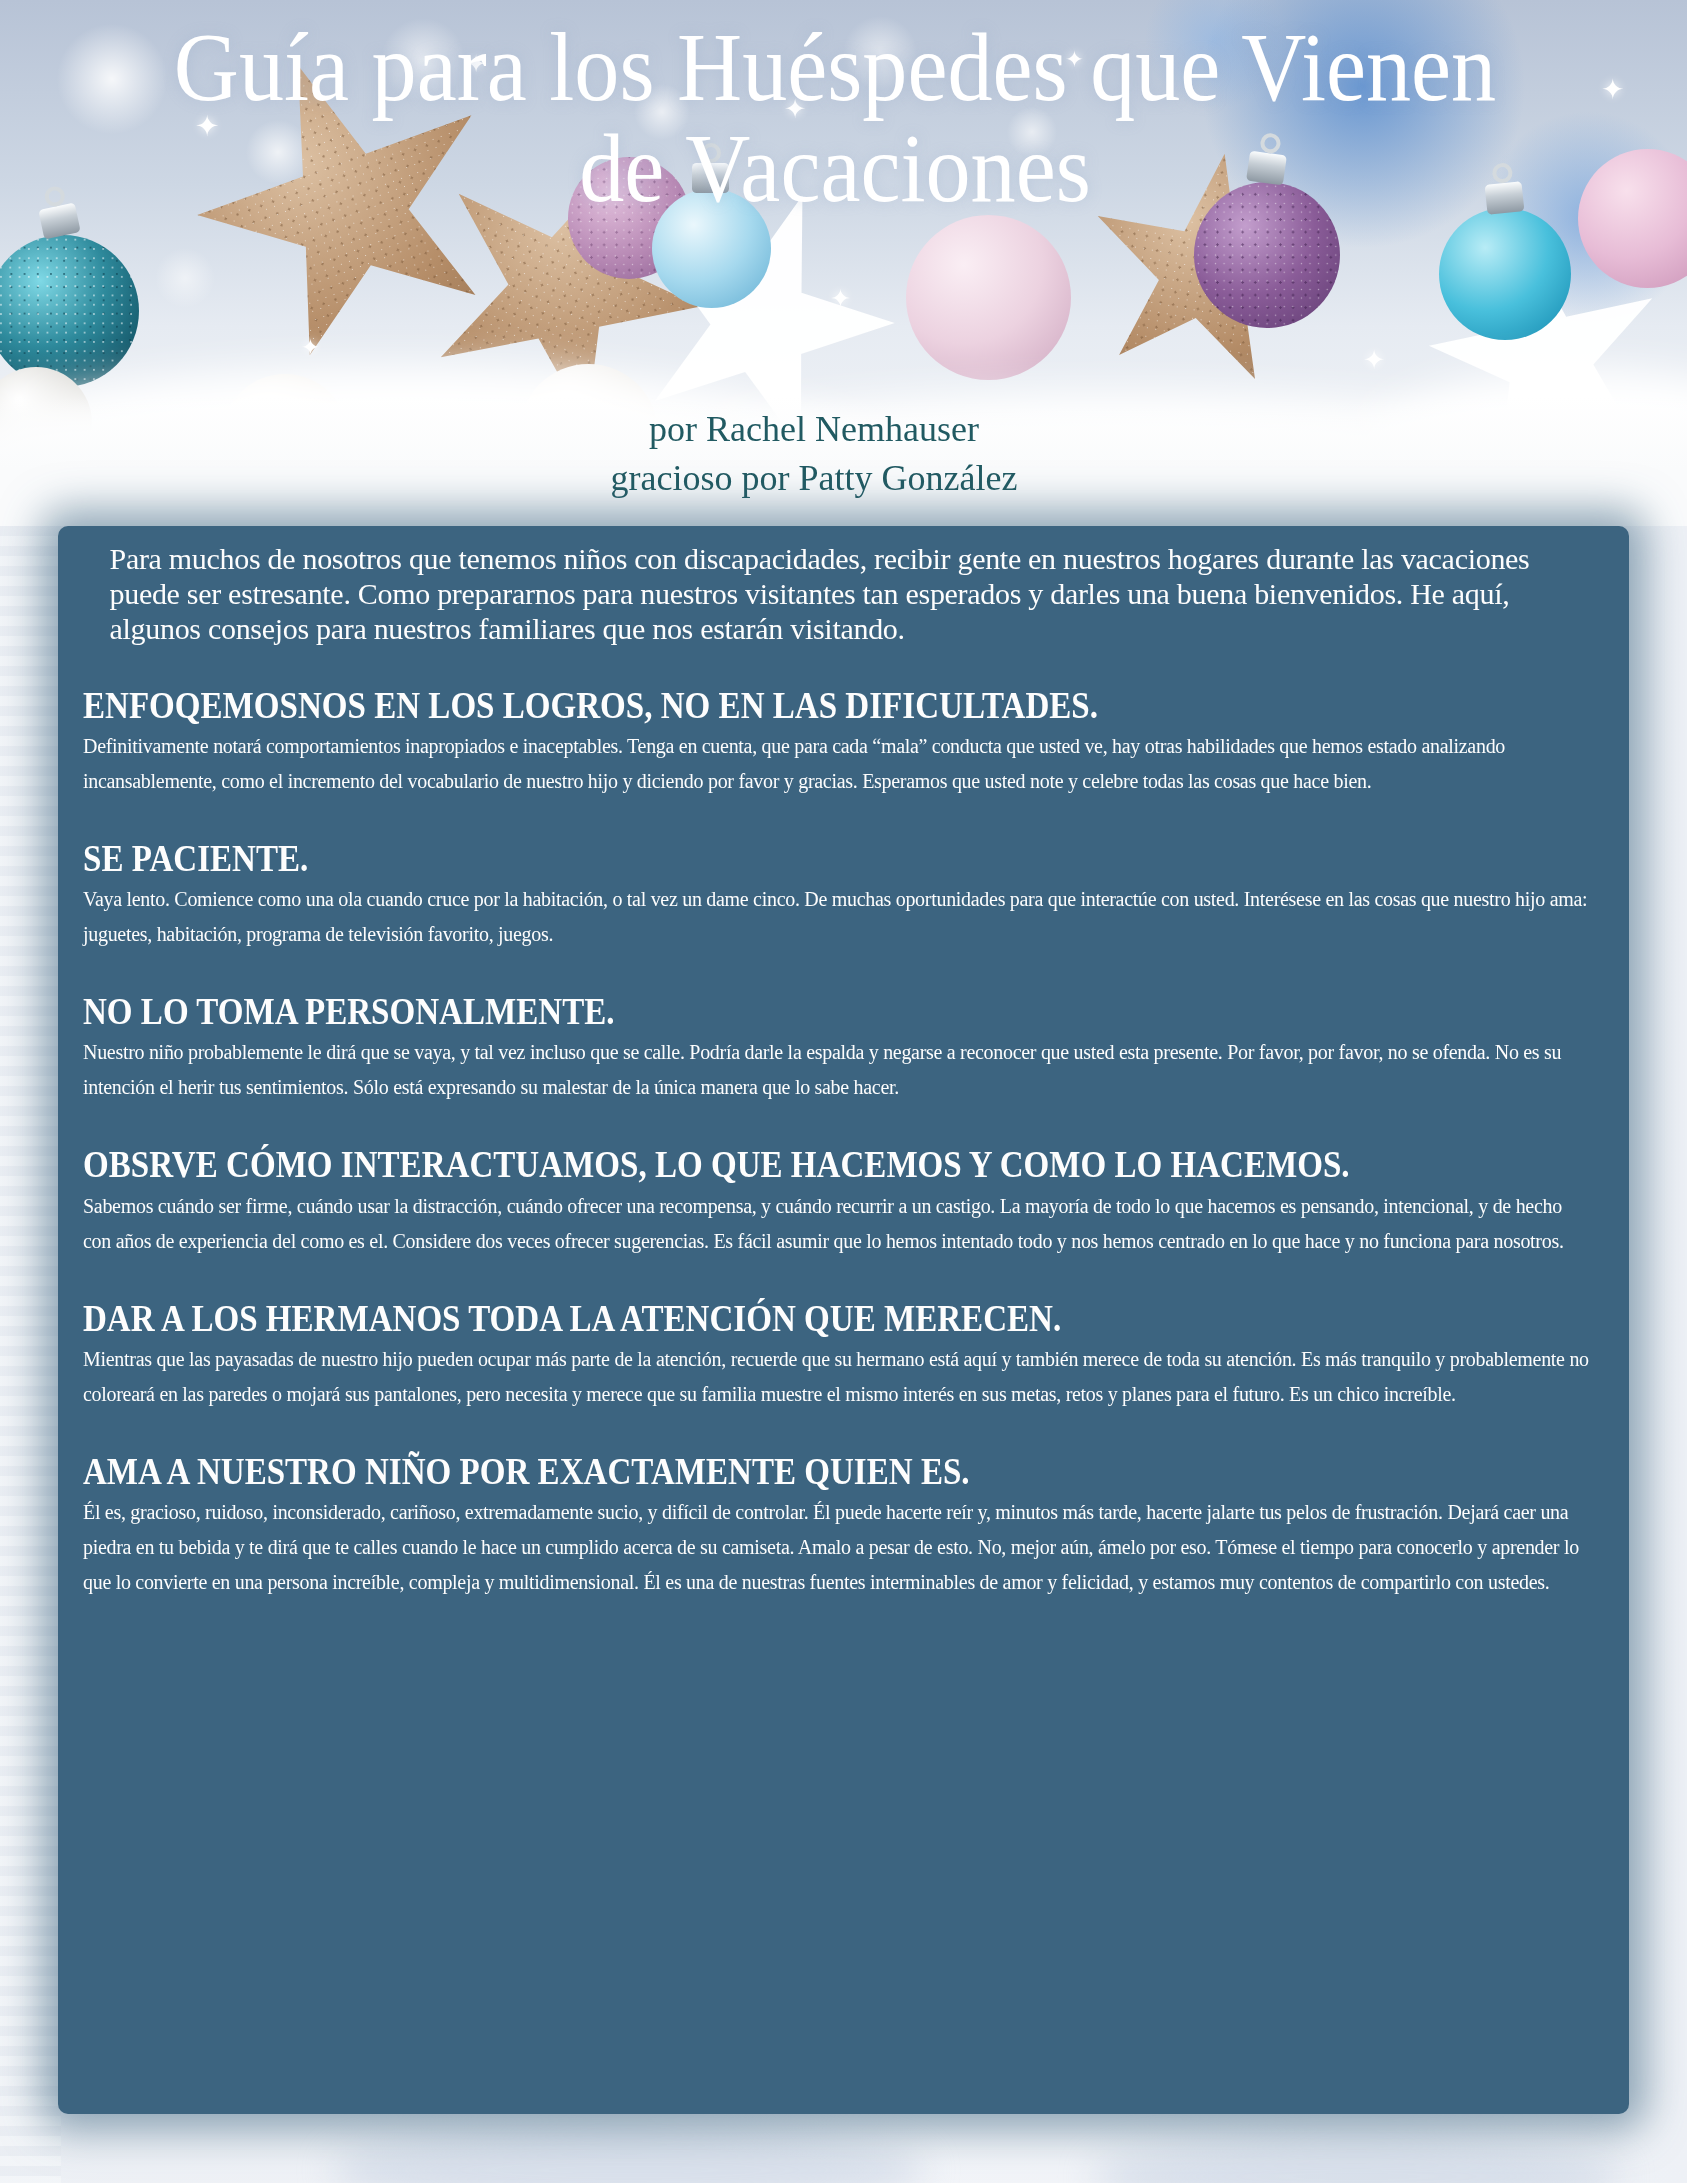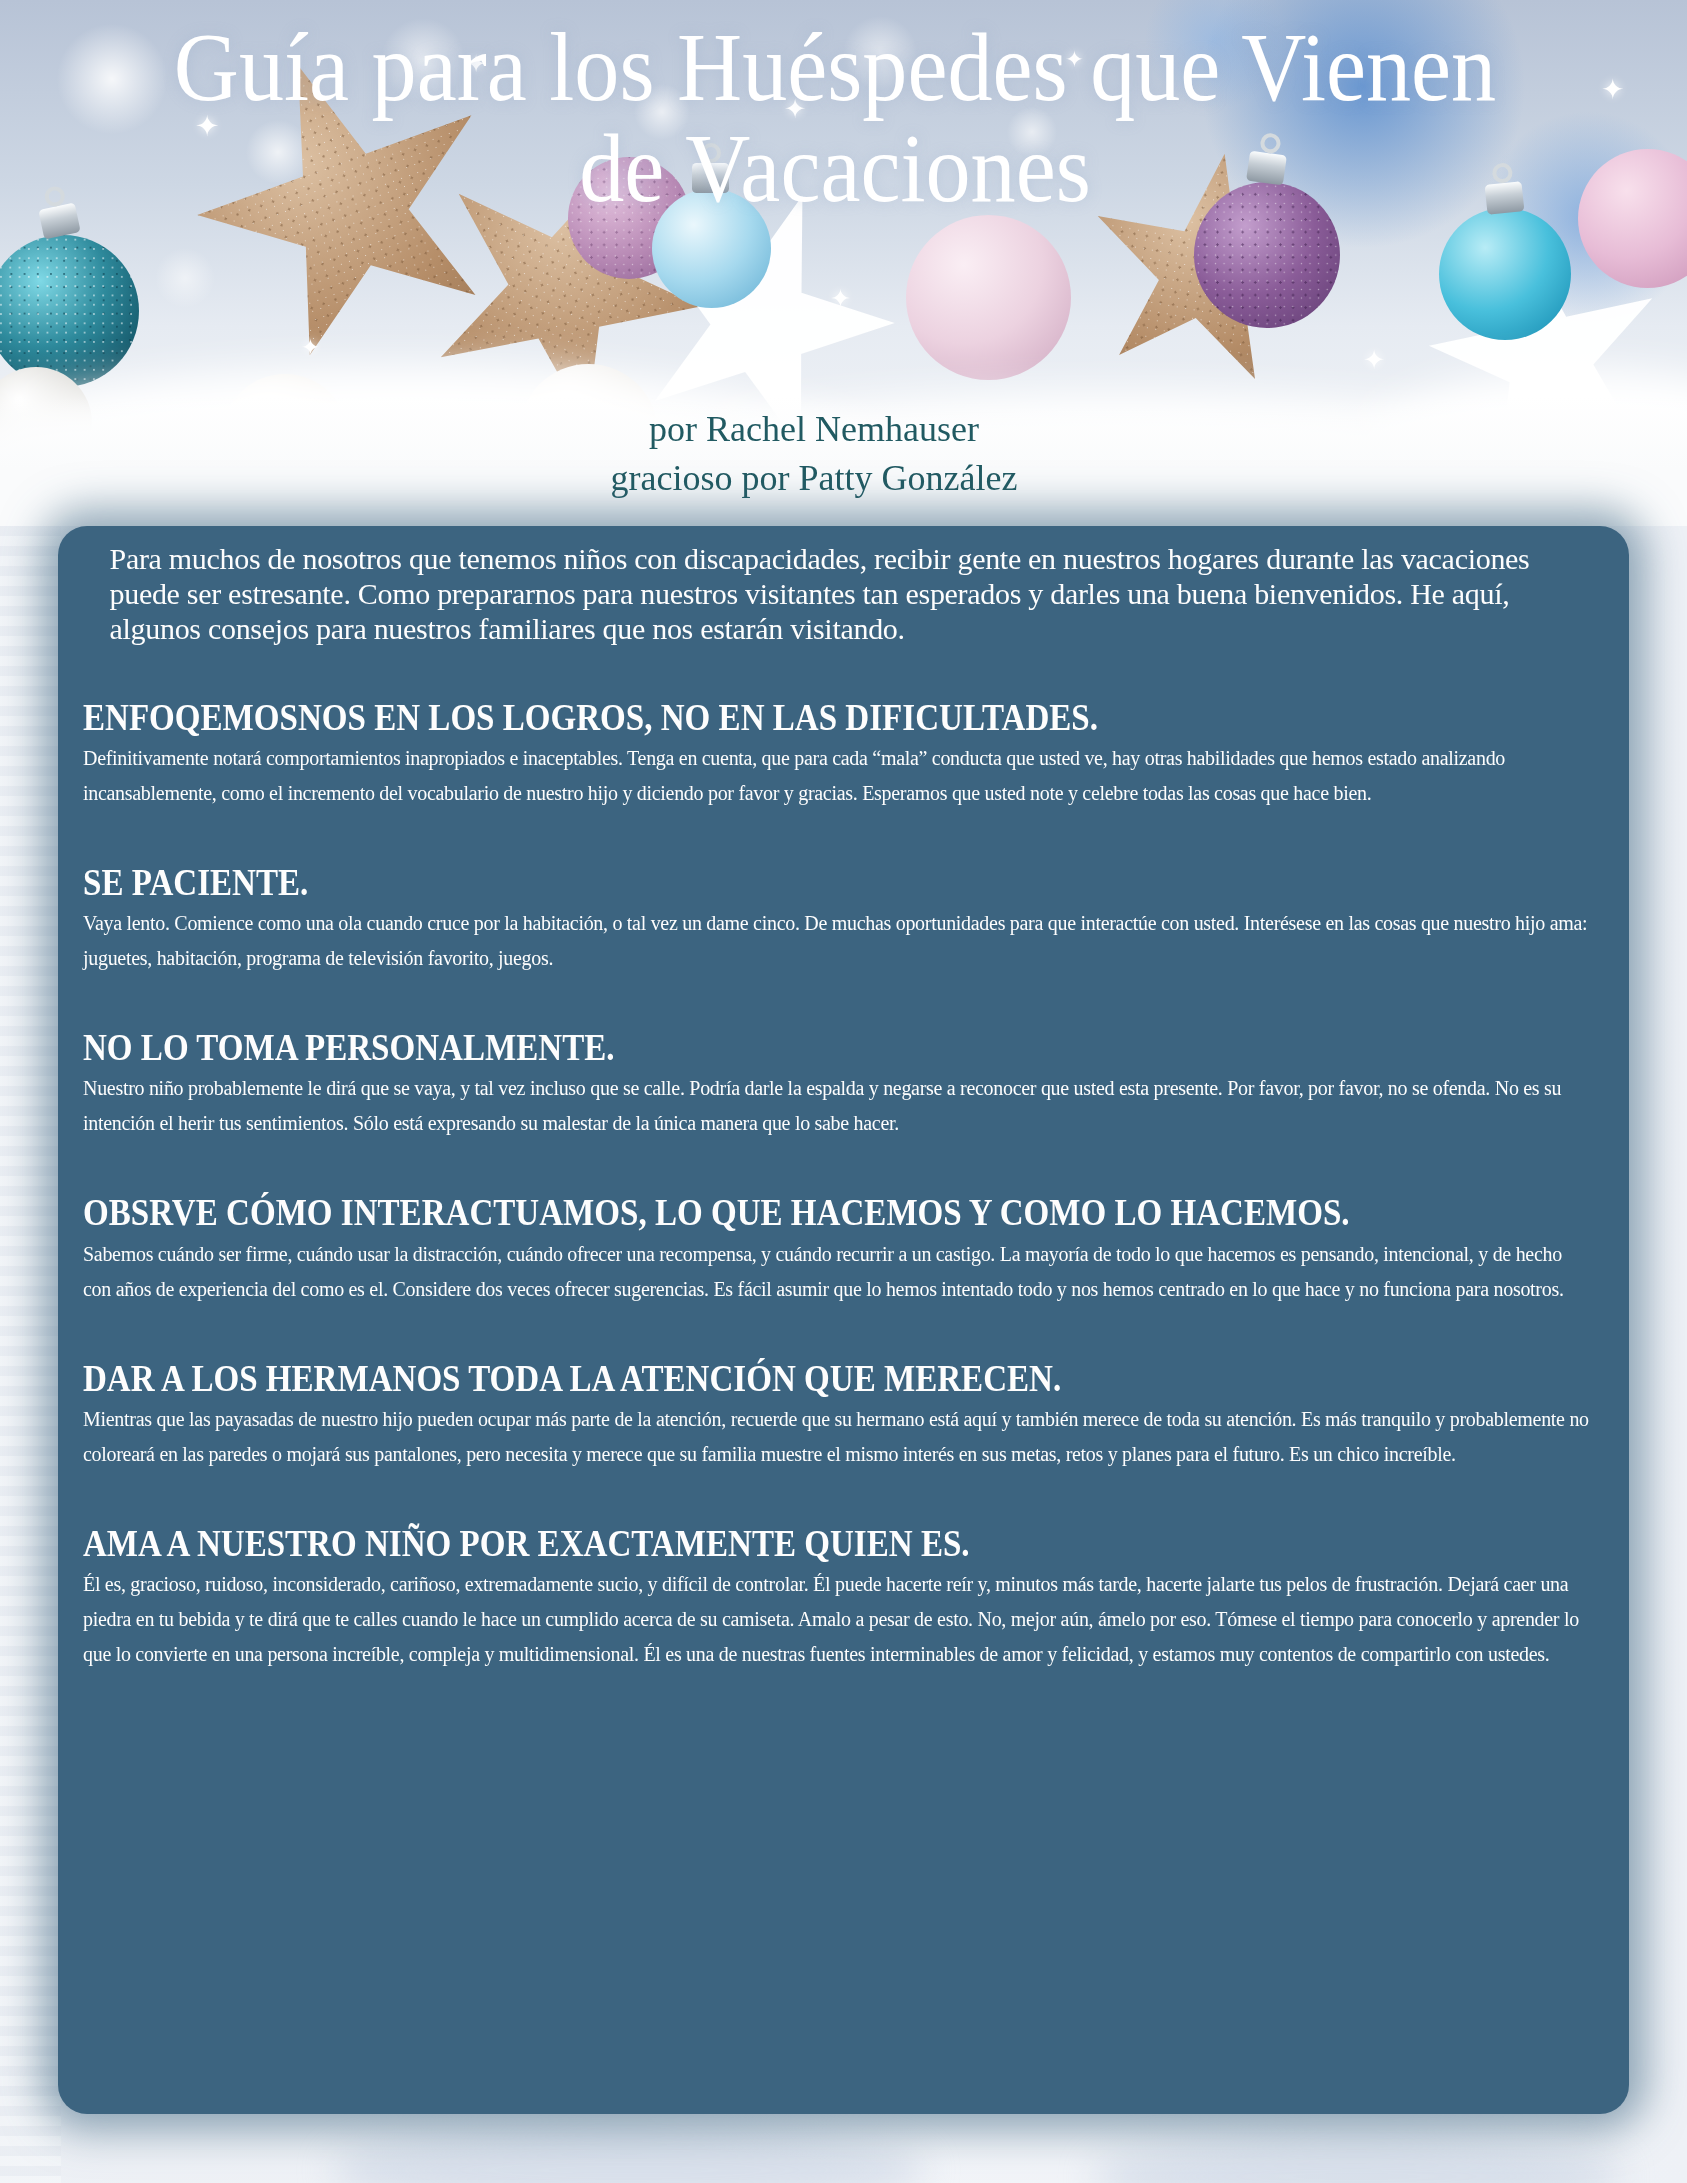--- a/index.html
+++ b/index.html
@@ -62,27 +62,27 @@
   .title { position:absolute; top:17px; left:0; width:1670px; text-align:center; z-index:7;
     color:#ffffff; font-weight:400;
     text-shadow:0 0 14.6px rgba(150,170,200,.35); }
   .title-line { display:block; white-space:nowrap; font-size:98px; line-height:101px;
     transform:scaleX(.92); transform-origin:50% 50%; }
   .byline { position:absolute; top:405px; left:0; width:1628px; text-align:center; z-index:7;
     color:#215a62; font-size:36px; line-height:49px; }
   
   .content-box {
     position:absolute; left:58px; top:526px; width:1571px; height:1588px;
-    background:#3c6480; border-radius:29px;
+    background:#3c6480; border-radius:10px;
     box-shadow:0 0 40px 17px rgba(60,100,128,.55);
     padding:14.6px 36px 20px 25px;
     color:#fdfdfd; overflow:hidden; z-index:8;
   }
   .intro { padding-left:26.5px; padding-right:3.3px; font-size:30px; line-height:35px; letter-spacing:-0.3px; }
-  .doc-section { margin-top:50px; }
+  .doc-section { margin-top:38px; }
   .doc-section h2 { font-size:38px; line-height:42px; margin-bottom:3.3px; font-weight:700;
     white-space:nowrap; transform:scaleX(.87); transform-origin:0 50%; }
   .doc-section p { font-size:20px; line-height:35px; letter-spacing:-0.3px; }
   
   .footer-patch { position:absolute; border-radius:50%; filter:blur(17px); z-index:1;
     background:rgba(198,210,226,.55); }
 </style>
 </head>
 <body>
 

